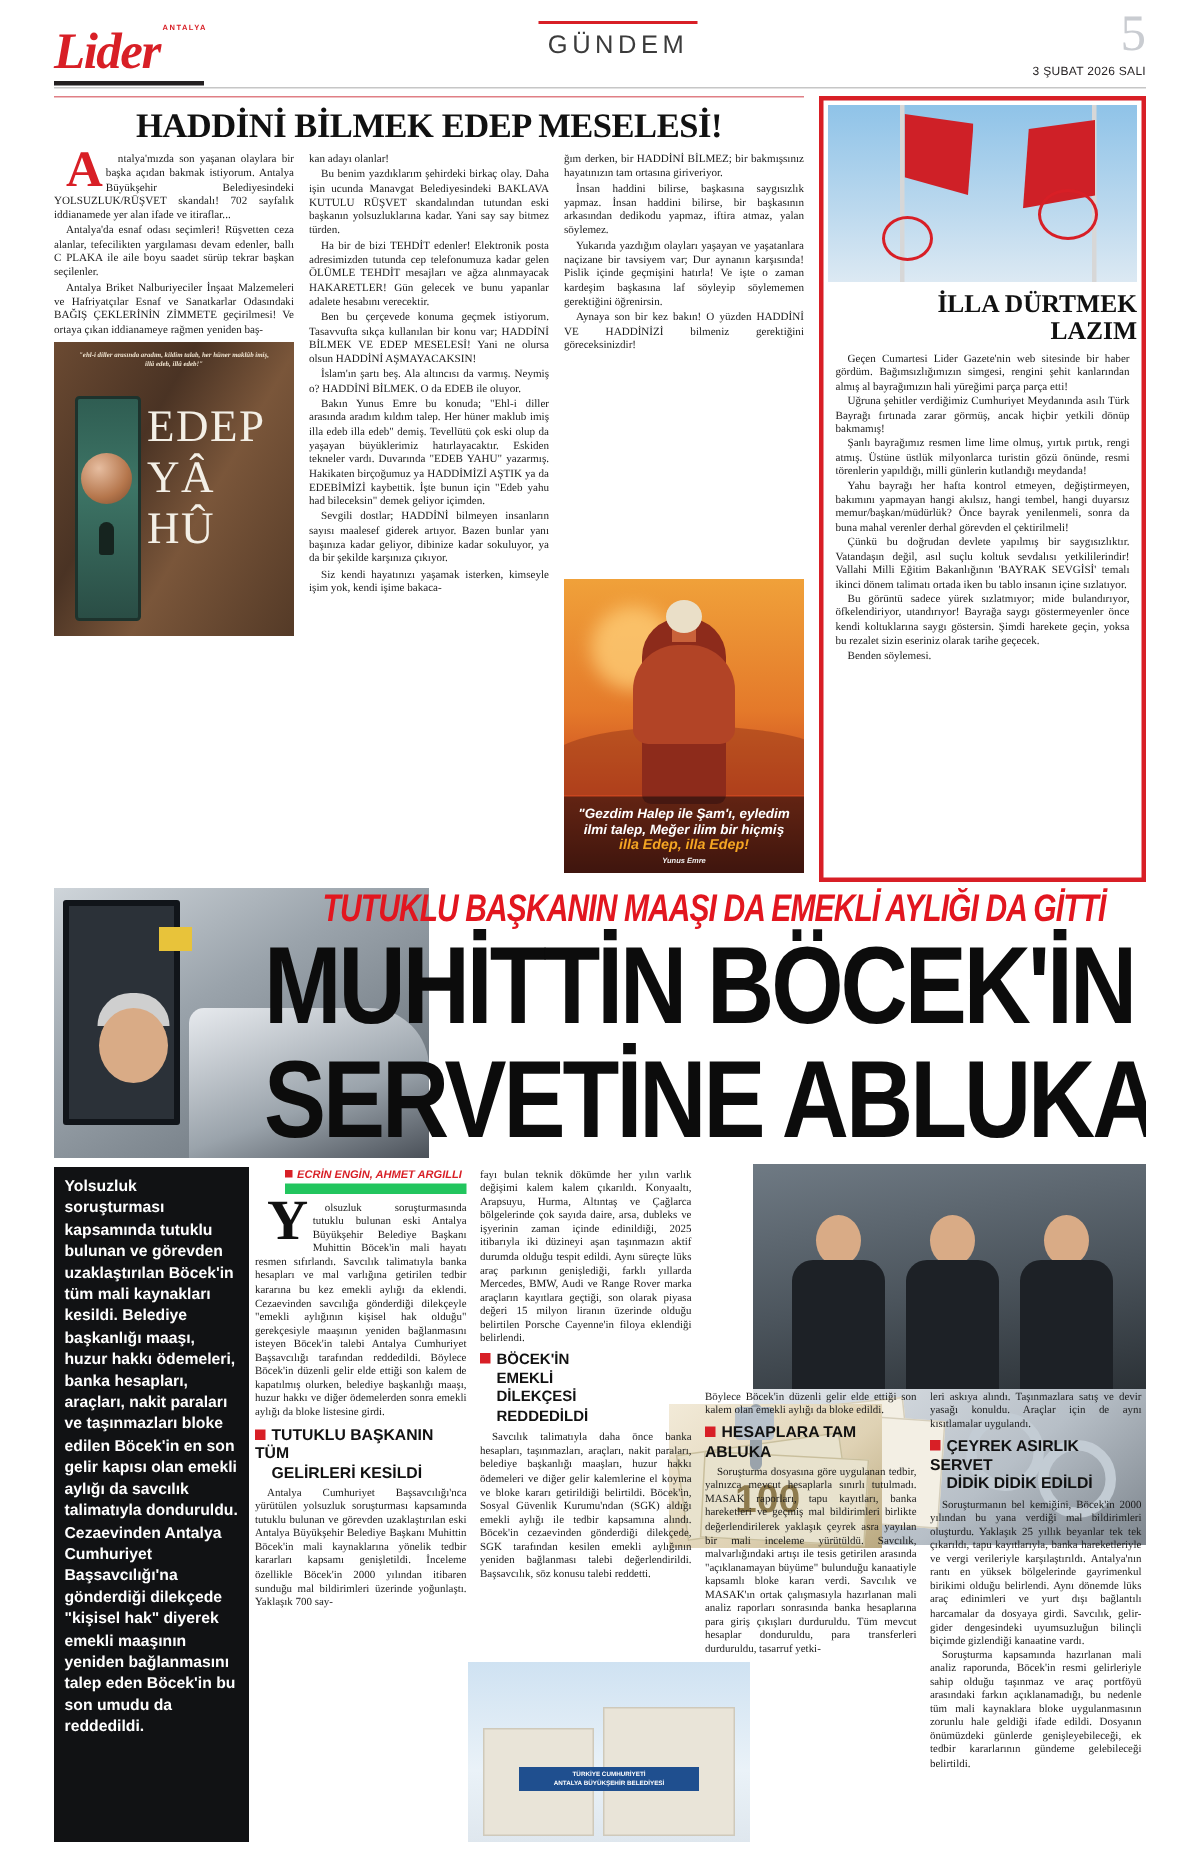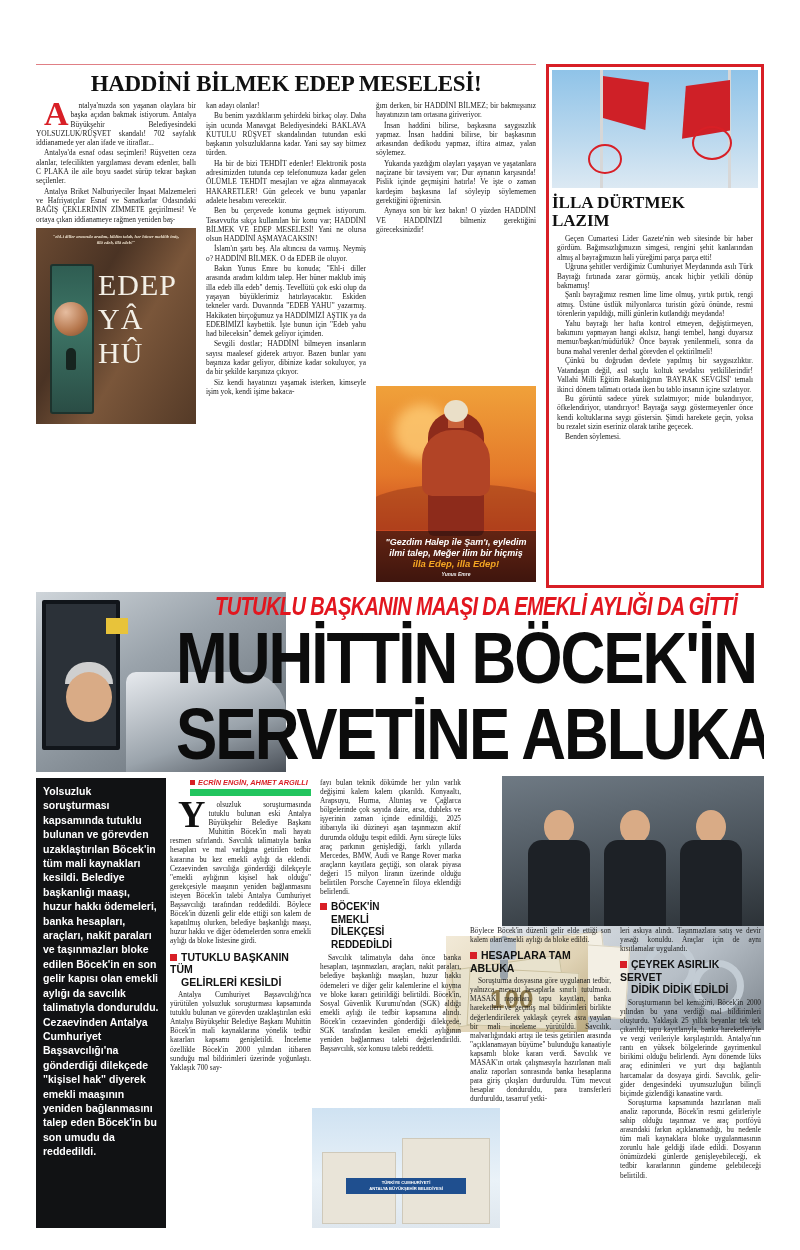--- a/index.html
+++ b/index.html
@@ -149,21 +149,21 @@
     width:206px; height:118px; position:relative; overflow:hidden;
     background:linear-gradient(180deg,#8fc3e8 0%, #bcd9ee 60%, #dce9f3 100%);
   }
   .rb-pole { position:absolute; width:3px; background:#d7d7d7; }
   .rb-flag { position:absolute; background:#cf2027; }
   .rb-circle {
     position:absolute; border:2px solid #d81f26; border-radius:50%;
   }
   .rb-title {
     font-family:"Liberation Serif", serif; font-weight:bold;
-    font-size:17px; line-height:18px; text-align:left; color:#111;
+    font-size:17px; line-height:18px; text-align:right; color:#111;
     margin-top:6px;
   }
   .rb-body { padding:4px 5px 0; }
   .rb-body p {
     font-family:"Liberation Serif", serif; font-size:7.4px; line-height:9.4px;
     text-align:justify; text-indent:8px; color:#1a1a1a;
   }
 
   
   .newsband { position:absolute; left:36px; top:592px; width:728px; height:180px; overflow:hidden; }
@@ -257,20 +257,40 @@
   .bg-text {
     position:absolute; font-family:"Liberation Sans", sans-serif; font-weight:bold;
     font-size:4.2px; color:#fff; text-align:center; width:100%;
   }
 </style>
 </head>
 <body>
 
 <div class="page">
 
+  <div class="masthead">
+    <div class="logo-wrap">
+      <div style="position:relative;">
+        <span class="logo-text">Lider</span>
+        <span class="logo-sub">ANTALYA</span>
+      </div>
+      <div class="logo-rule"></div>
+    </div>
+
+    <div class="section-wrap">
+      <div class="section-rule"></div>
+      <div class="section-name">GÜNDEM</div>
+    </div>
+
+    <div class="pageno-wrap">
+      <div class="pageno">5</div>
+      <div class="pagedate">3 ŞUBAT 2026 SALI</div>
+    </div>
+    <div class="masthead-hr"></div>
+  </div>
 
   <div class="edit-block">
     <div class="edit-top-rule"></div>
     <div class="edit-headline">HADDİNİ BİLMEK EDEP MESELESİ!</div>
 
     <div class="edit-cols">
 
       <div class="ecol">
 
         <p class="dropcap">Antalya'mızda son yaşanan olaylara bir başka açıdan bakmak istiyorum. Antalya Büyükşehir Belediyesindeki YOLSUZLUK/RÜŞVET skandalı! 702 sayfalık iddianamede yer alan ifade ve itiraflar...</p>

